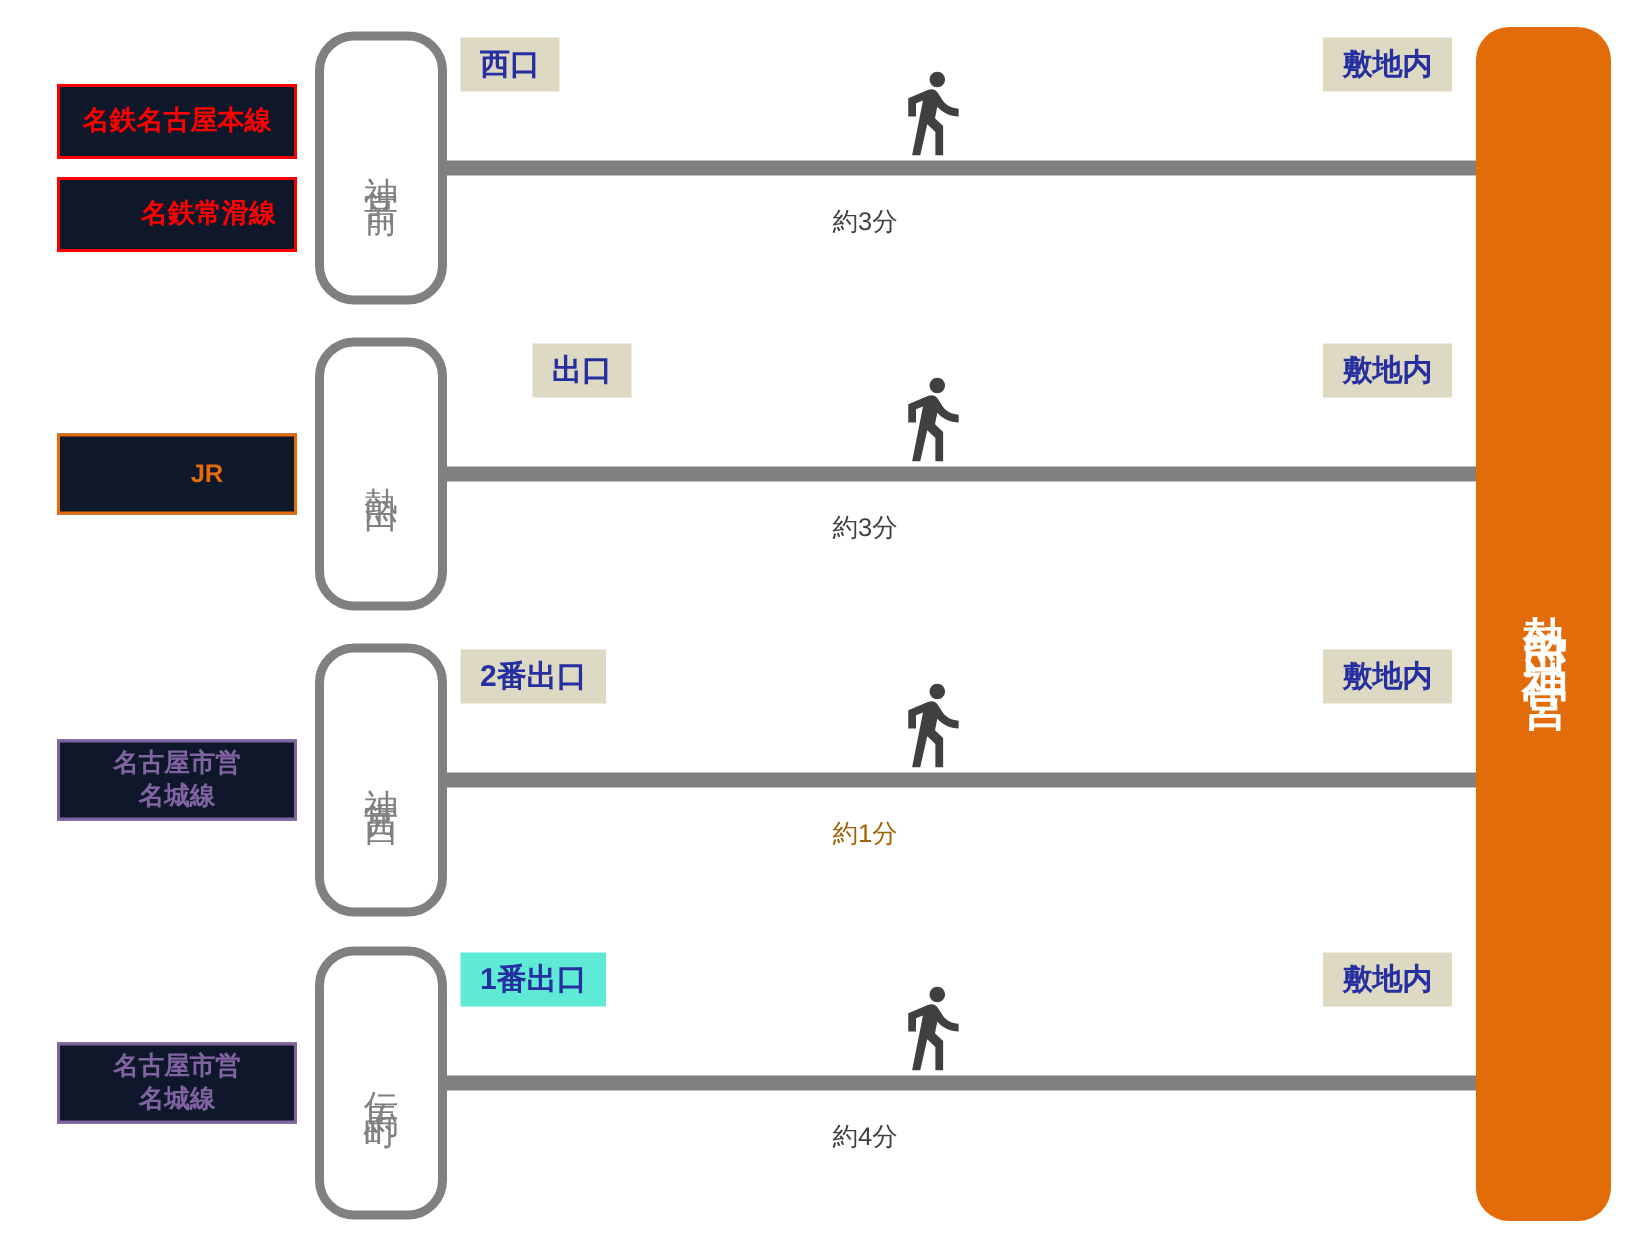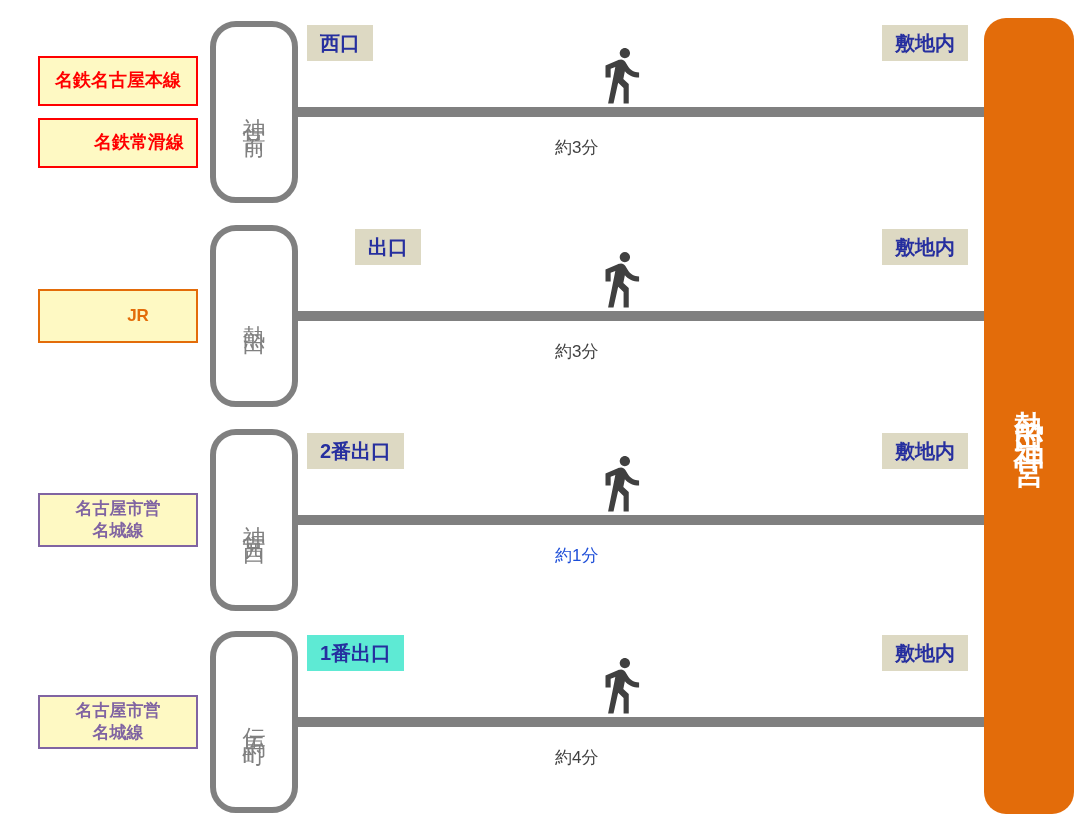--- a/index.html
+++ b/index.html
@@ -7,21 +7,21 @@
   .canvas { position:relative; width:1092px; height:826px; background:#ffffff; overflow:hidden; }
 
   .row { position:absolute; left:0; width:1092px; height:200px; }
   .row1 { top:12px; }
   .row2 { top:216px; }
   .row3 { top:420px; }
   .row4 { top:622px; }
 
   .lines-wrap { position:absolute; left:38px; top:0; width:160px; height:200px;
                 display:flex; flex-direction:column; justify-content:center; gap:12px; }
-  .line-box { box-sizing:border-box; border:2px solid; background:#fef9c3; height:54px;
+  .line-box { box-sizing:border-box; border:2px solid; background:#0f172a; height:54px;
               display:flex; align-items:center; justify-content:center; text-align:center;
               font-size:17px; font-weight:bold; line-height:1.3; white-space:pre-line; }
   .row1 .line-box { height:50px; font-size:18px; }
 
   .station-box { position:absolute; left:210px; top:9px; width:88px; height:182px;
                  box-sizing:border-box; border:6px solid; border-radius:26px; background:#ffffff;
                  display:flex; align-items:center; justify-content:center; }
   .station-name { writing-mode:vertical-rl; text-orientation:upright; letter-spacing:9px;
                   font-size:23px; line-height:1; }
 
@@ -93,21 +93,21 @@
     <div class="station-box" style="border-color: rgb(128, 128, 128);">
       <span class="station-name" style="color: rgb(128, 128, 128);">神宮西</span>
     </div>
     <div class="track-line" style="background-color: rgb(128, 128, 128);"></div>
     <div class="tag exit-tag" style="background-color: rgb(221, 217, 195); color: rgb(38, 47, 159);">2番出口</div>
     <div class="walker" style="color: rgb(64, 64, 64);">
       <svg viewBox="0 0 24 24" aria-hidden="true">
           <path fill="currentColor" d="M13.5 5.5c1.1 0 2-.9 2-2s-.9-2-2-2-2 .9-2 2 .9 2 2 2zM9.8 8.9L7 23h2.1l1.8-8 2.1 2v6h2v-7.5l-2.1-2 .6-3C14.8 12 16.8 13 19 13v-2c-1.9 0-3.5-1-4.3-2.4l-1-1.6c-.4-.6-1-1-1.7-1-.3 0-.5.1-.8.1L6 8.3V13h2V9.6l1.8-.7"></path>
         </svg>
     </div>
-    <div class="duration" style="color: #1d4ed8;">約1分</div>
+    <div class="duration" style="color: #a16207;">約1分</div>
     <div class="tag arrival-tag" style="background-color: rgb(221, 217, 195); color: rgb(38, 47, 159);">敷地内</div>
   </section>
 
   <section class="row row4">
     <div class="lines-wrap">
       <div class="line-box" style="border-color: rgb(128, 100, 162); color: rgb(128, 100, 162);">名古屋市営
 名城線</div>
     </div>
     <div class="station-box" style="border-color: rgb(128, 128, 128);">
       <span class="station-name" style="color: rgb(128, 128, 128);">伝馬町</span>

